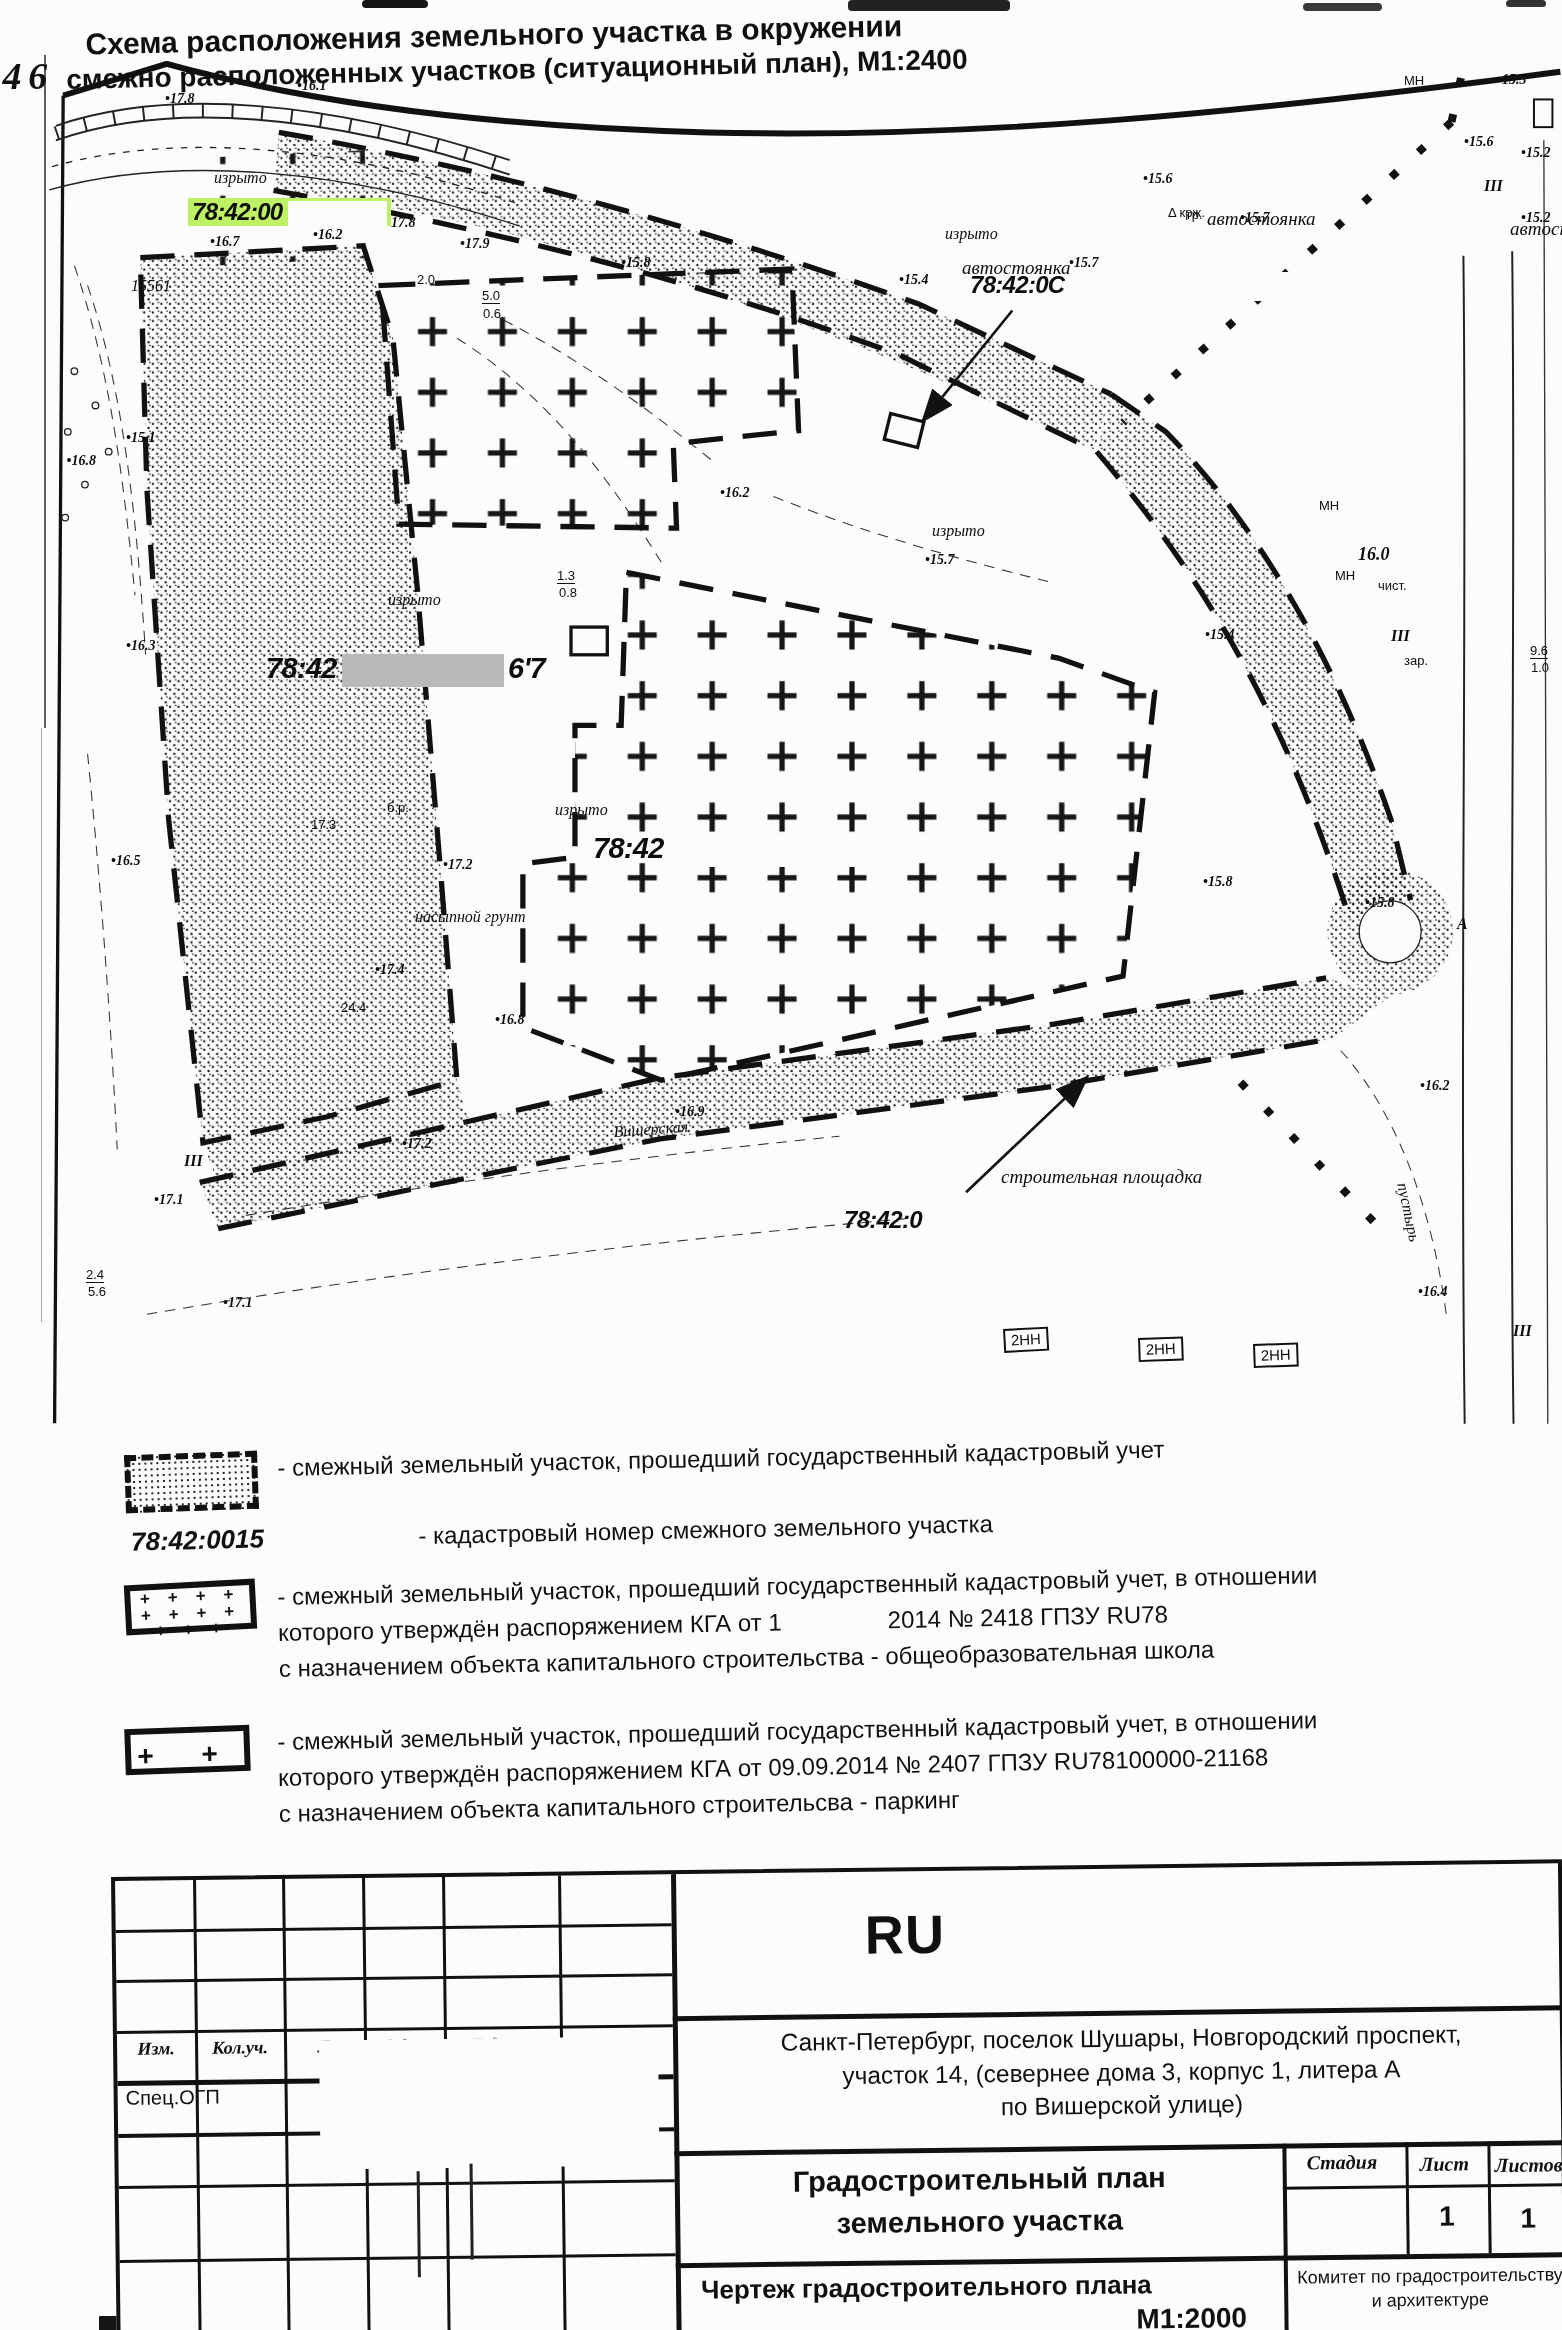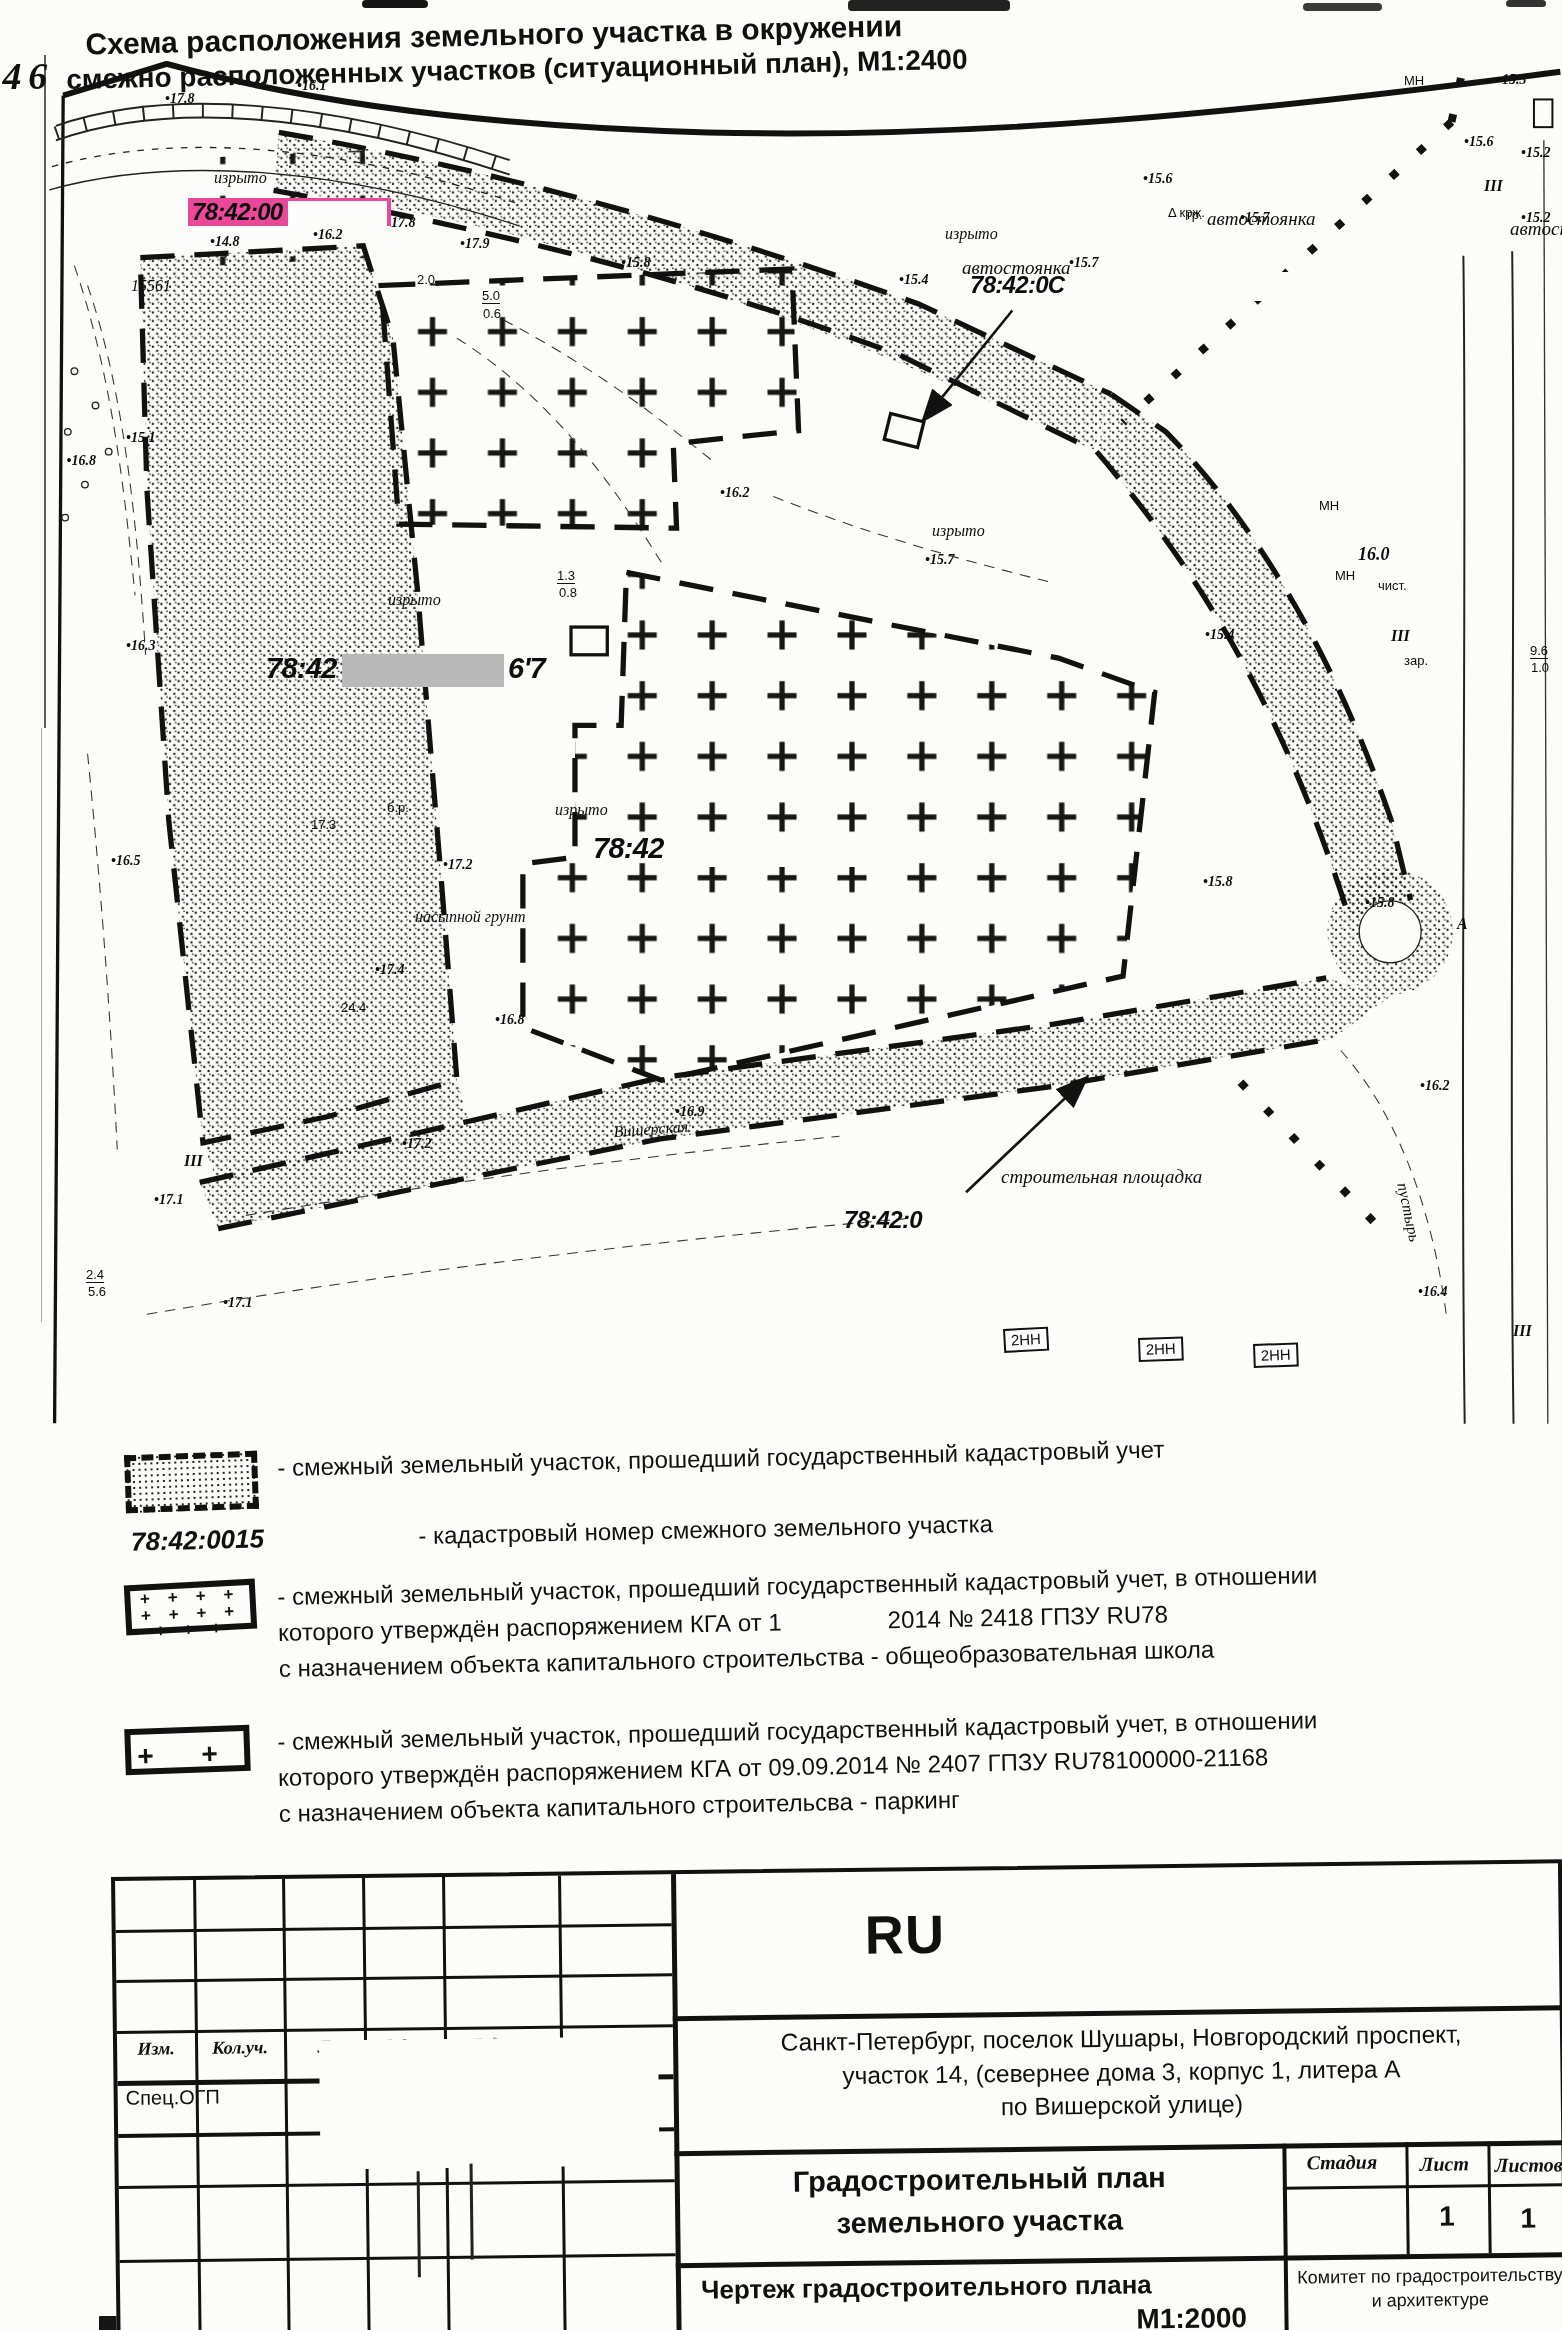--- a/index.html
+++ b/index.html
@@ -22,21 +22,21 @@
   .ml.elev{font:italic 700 14px "Liberation Serif",serif;}
   .ml.sm{font:400 13px "Liberation Sans",sans-serif;}
   .ml.sm-u{font:400 13px "Liberation Sans",sans-serif;border-bottom:1.3px solid #111;}
   .ml.ital{font:italic 400 19px "Liberation Serif",serif;margin-top:24px;}
   .ml.ital-sm{font:italic 400 16px "Liberation Serif",serif;}
   .ml.rom{font:italic 700 16px "Liberation Serif",serif;}
   .ml.hand{font:italic 700 18px "Liberation Serif",serif;}
   .ml.cad{font:italic 700 24px "Liberation Sans",sans-serif;letter-spacing:-0.7px;}
   .ml.cad-big{font:italic 700 29px "Liberation Sans",sans-serif;letter-spacing:-0.7px;}
   .ml.box{font:400 15px/20px "Liberation Sans",sans-serif;border:2px solid #111;background:#fff;padding:0 5.3px;}
-  .ml.bgw{background:#ec4899;padding:0 4px;}
+  .ml.bgw{background:#bef264;padding:0 4px;}
   .ml .redact{display:inline-block;vertical-align:middle;margin-left:5.3px;}
   .ml .suf{margin-left:4px;}
   
   .legend{position:absolute;left:0;top:0;width:1562px;z-index:5;}
   .leg-item{position:absolute;left:0;width:1562px;}
   .leg-swatch{position:absolute;left:125px;top:4px;box-sizing:border-box;color:#111;}
   .leg-swatch.dots{width:133px;height:58px;border:6px dashed #111;transform:rotate(-2deg);
      background-image:radial-gradient(#222 1.1px,transparent 1.3px);background-size:6px 6px;}
   .leg-swatch.plus-many{width:131px;height:50px;border:6.6px solid #111;transform:rotate(-3deg);
      font:700 17px/16.5px "Liberation Sans",sans-serif;text-align:center;white-space:pre-line;letter-spacing:6.6px;padding-top:1.3px;}
@@ -177,21 +177,21 @@
         <div class="ml sm" style="left: 1356px; top: 12px;">МН</div>
         <div class="ml elev" style="left: 1449px; top: 10.6px;">•15.3</div>
         <div class="ml elev" style="left: 338px; top: 154px;">•17.8</div>
         <div class="ml elev" style="left: 412px; top: 175px;">•17.9</div>
         <div class="ml elev" style="left: 573px; top: 194px;">•15.8</div>
         <div class="ml sm" style="left: 369px; top: 211px;">2.0</div>
         <div class="ml sm-u" style="left: 434px; top: 227px;">5.0</div>
         <div class="ml sm" style="left: 435px; top: 245px;">0.6</div>
         <div class="ml ital-sm" style="left: 166px; top: 108px;">изрыто</div>
         <div class="ml cad bgw" style="left: 140px; top: 137px;">78:42:00<span class="redact" style="width: 99px; height: 25px; background: rgb(252, 252, 250);"></span></div>
-        <div class="ml elev" style="left: 162px; top: 173px;">•14.8</div>
+        <div class="ml elev" style="left: 162px; top: 173px;">•16.7</div>
         <div class="ml elev" style="left: 265px; top: 166px;">•16.2</div>
         <div class="ml ital" style="left: 914px; top: 172px;">автостоянка</div>
         <div class="ml elev" style="left: 851px; top: 211px;">•15.4</div>
         <div class="ml cad" style="left: 922px; top: 210px;">78:42:0C<span class="redact" style="width: 238px; height: 29px; background: rgb(252, 252, 250);"></span></div>
         <div class="ml elev" style="left: 1095px; top: 110px;">•15.6</div>
         <div class="ml elev" style="left: 1416px; top: 73px;">•15.6</div>
         <div class="ml elev" style="left: 1473px; top: 84px;">•15.2</div>
         <div class="ml ital" style="left: 1159px; top: 123px;">автостоянка</div>
         <div class="ml rom" style="left: 1436px; top: 116px;">III</div>
         <div class="ml ital" style="left: 1462px; top: 133px;">автосто</div>

